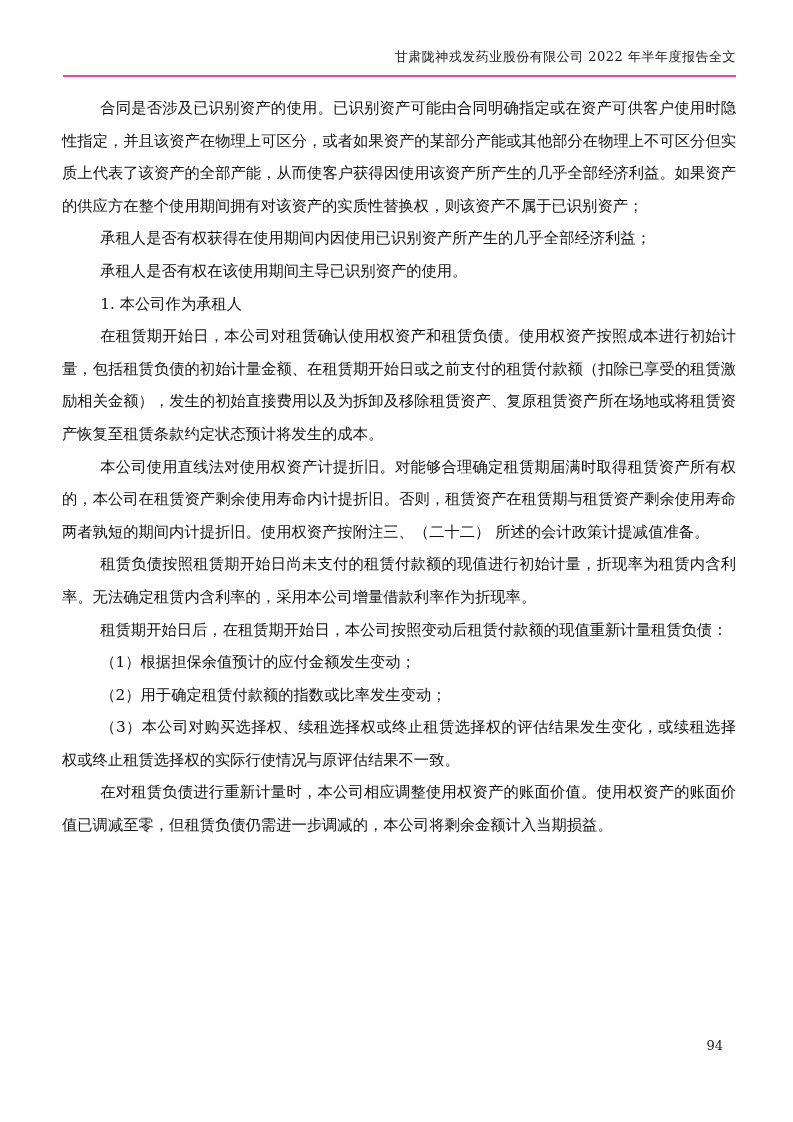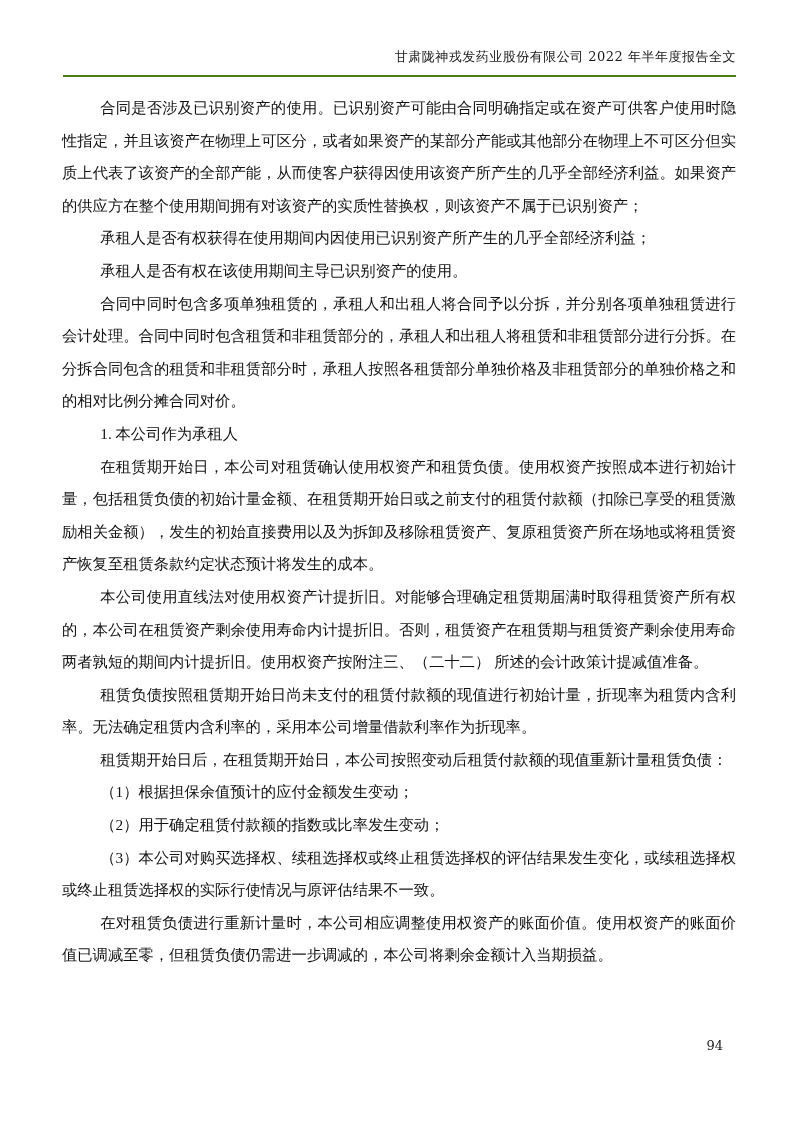--- a/index.html
+++ b/index.html
@@ -17,33 +17,32 @@
   .header {
     position: absolute;
     top: 48px;
     left: 63px;
     right: 57px;
     text-align: right;
     font-size: 13px;
     color: #1a1a1a;
     letter-spacing: 0.5px;
     padding-bottom: 9px;
-    border-bottom: 2px solid #4d7c0f;
+    border-bottom: 2px solid #ec4899;
   }
   .content {
     position: absolute;
     top: 92px;
     left: 62px;
     right: 57px;
     color: #111111;
     font-size: 15.3px;
     line-height: 32.6px;
     text-align: justify;
     text-justify: inter-ideograph;
-    font-family: Liberation Serif, serif;
   }
   .content p {
     margin: 0;
     text-indent: 2.5em;
   }
   .footer {
     position: absolute;
     top: 1038px;
     right: 70px;
     font-size: 13px;
@@ -56,21 +55,20 @@
 <div class="page">
 
   <div class="header">
     <span>甘肃陇神戎发药业股份有限公司 2022 年半年度报告全文</span>
   </div>
 
   <div class="content">
     <p>合同是否涉及已识别资产的使用。已识别资产可能由合同明确指定或在资产可供客户使用时隐性指定，并且该资产在物理上可区分，或者如果资产的某部分产能或其他部分在物理上不可区分但实质上代表了该资产的全部产能，从而使客户获得因使用该资产所产生的几乎全部经济利益。如果资产的供应方在整个使用期间拥有对该资产的实质性替换权，则该资产不属于已识别资产；</p>
     <p>承租人是否有权获得在使用期间内因使用已识别资产所产生的几乎全部经济利益；</p>
     <p>承租人是否有权在该使用期间主导已识别资产的使用。</p>
-    <p>合同中同时包含多项单独租赁的，承租人和出租人将合同予以分拆，并分别各项单独租赁进行会计处理。合同中同时包含租赁和非租赁部分的，承租人和出租人将租赁和非租赁部分进行分拆。在分拆合同包含的租赁和非租赁部分时，承租人按照各租赁部分单独价格及非租赁部分的单独价格之和的相对比例分摊合同对价。</p>
     <p>1.  本公司作为承租人</p>
     <p>在租赁期开始日，本公司对租赁确认使用权资产和租赁负债。使用权资产按照成本进行初始计量，包括租赁负债的初始计量金额、在租赁期开始日或之前支付的租赁付款额（扣除已享受的租赁激励相关金额），发生的初始直接费用以及为拆卸及移除租赁资产、复原租赁资产所在场地或将租赁资产恢复至租赁条款约定状态预计将发生的成本。</p>
     <p>本公司使用直线法对使用权资产计提折旧。对能够合理确定租赁期届满时取得租赁资产所有权的，本公司在租赁资产剩余使用寿命内计提折旧。否则，租赁资产在租赁期与租赁资产剩余使用寿命两者孰短的期间内计提折旧。使用权资产按附注三、（二十二） 所述的会计政策计提减值准备。</p>
     <p>租赁负债按照租赁期开始日尚未支付的租赁付款额的现值进行初始计量，折现率为租赁内含利率。无法确定租赁内含利率的，采用本公司增量借款利率作为折现率。</p>
     <p>租赁期开始日后，在租赁期开始日，本公司按照变动后租赁付款额的现值重新计量租赁负债：</p>
     <p>（1）根据担保余值预计的应付金额发生变动；</p>
     <p>（2）用于确定租赁付款额的指数或比率发生变动；</p>
     <p>（3）本公司对购买选择权、续租选择权或终止租赁选择权的评估结果发生变化，或续租选择权或终止租赁选择权的实际行使情况与原评估结果不一致。</p>
     <p>在对租赁负债进行重新计量时，本公司相应调整使用权资产的账面价值。使用权资产的账面价值已调减至零，但租赁负债仍需进一步调减的，本公司将剩余金额计入当期损益。</p>
   </div>

